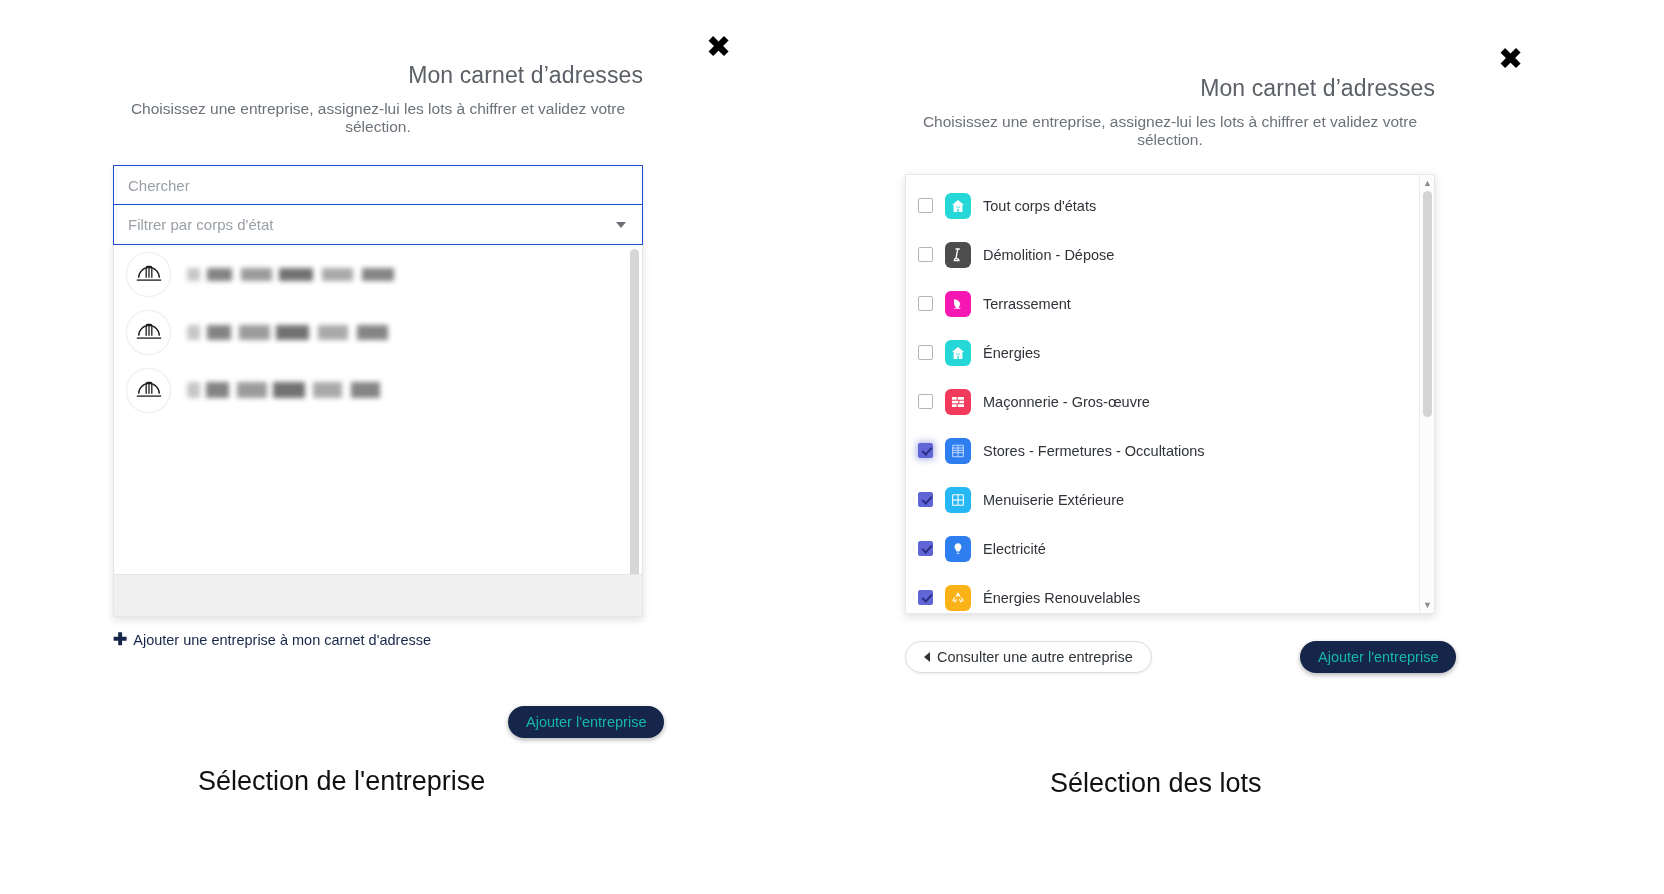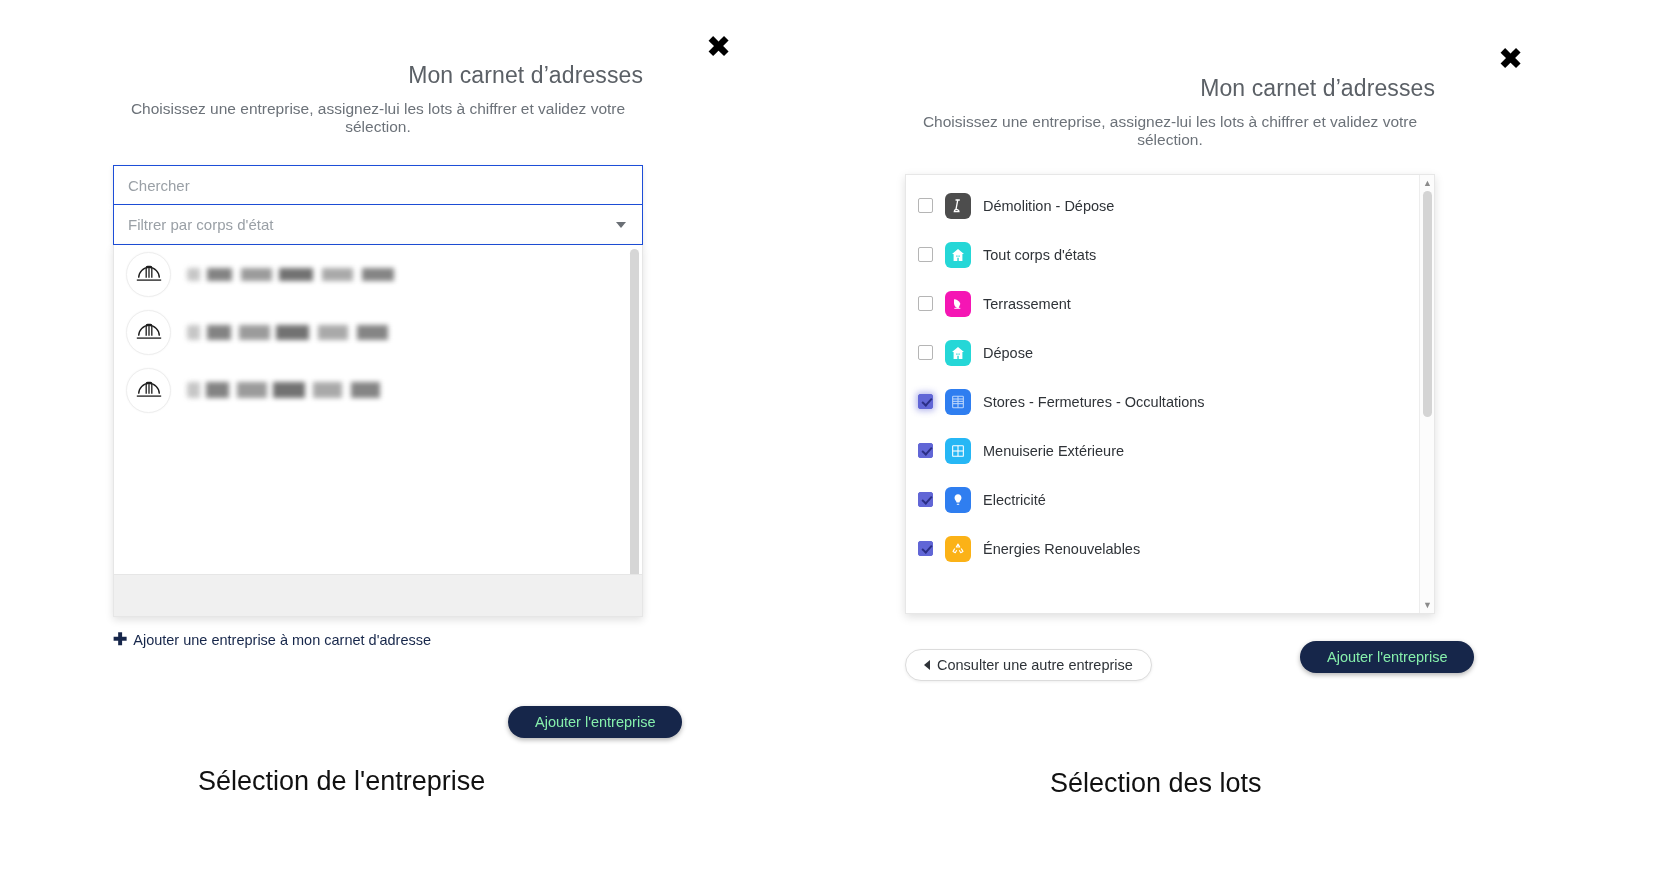--- a/index.html
+++ b/index.html
@@ -123,43 +123,42 @@
     display: flex;
     align-items: center;
     gap: 6px;
     cursor: pointer;
   }
   .add-link .plus { font-size: 17px; font-weight: 700; line-height: 1; }
 
   
   .btn-primary {
     background: #16264a;
-    color: #86efac;
+    color: #14b8a6;
     border: none;
     border-radius: 20px;
     height: 32px;
-    padding: 0 27px;
+    padding: 0 18px;
     font-size: 14.5px;
     font-family: "Liberation Sans", sans-serif;
     cursor: pointer;
     box-shadow: 0 2px 5px rgba(0,0,0,.3);
   }
   .btn-ghost {
     background: #fff;
     color: #2e3338;
     border: 1px solid #dcdcdc;
     border-radius: 20px;
     height: 32px;
     padding: 0 18px;
     font-size: 14.5px;
     font-family: "Liberation Sans", sans-serif;
     cursor: pointer;
     display: flex; align-items: center; gap: 7px;
     box-shadow: 0 1px 3px rgba(0,0,0,.07);
-    margin-top: 8px;
   }
   .tri-left {
     width: 0; height: 0;
     border-top: 5px solid transparent;
     border-bottom: 5px solid transparent;
     border-right: 6px solid #2e3338;
   }
 
   
   .lots-box {
@@ -315,61 +314,75 @@
   <div class="caption" style="left:198px; top:766px;">Sélection de l'entreprise</div>
 
   <div class="panel" style="left:905px; top:75px; width:530px;">
     <div class="modal-title">Mon carnet d’adresses</div>
     <div class="modal-sub">Choisissez une entreprise, assignez-lui les lots à chiffrer et validez votre sélection.</div>
 
     <div class="lots-box" style="margin-top:25px; height:440px;">
 
       <div class="lot-row">
         <span class="cbx"></span>
+        <span class="lot-ico" style="background:#25d7d7">
+          <svg viewBox="0 0 24 24" fill="#fff">
+              <path d="M12 3 3 10.5h2.4V21h13.2V10.5H21L12 3Zm-2.6 9.6h1.9v1.9H9.4v-1.9Zm3.3 0h1.9v1.9h-1.9v-1.9Zm-1.7 3.6h2.1V21h-2.1v-4.8Z"></path>
+            </svg>
+        </span>
+        <span class="lot-label">Tout corps d'états</span>
+      </div>
+
+      <div class="lot-row">
+        <span class="cbx"></span>
         <span class="lot-ico" style="background:#4d4d4d">
           <svg viewBox="0 0 24 24" fill="none" stroke="#fff" stroke-width="2" stroke-linecap="round">
               <path d="M9 3h5"></path>
               <path d="M11.5 3.5 9 17"></path>
               <path d="M9 17c-1.8.6-2.6 2-2.6 3.5h7C13.4 19 12 17.4 9 17Z"></path>
             </svg>
         </span>
         <span class="lot-label">Démolition - Dépose</span>
       </div>
 
       <div class="lot-row">
         <span class="cbx"></span>
-        <span class="lot-ico" style="background:#25d7d7">
-          <svg viewBox="0 0 24 24" fill="#fff">
-              <path d="M12 3 3 10.5h2.4V21h13.2V10.5H21L12 3Zm-2.6 9.6h1.9v1.9H9.4v-1.9Zm3.3 0h1.9v1.9h-1.9v-1.9Zm-1.7 3.6h2.1V21h-2.1v-4.8Z"></path>
-            </svg>
-        </span>
-        <span class="lot-label">Tout corps d'états</span>
-      </div>
-
-      <div class="lot-row">
-        <span class="cbx"></span>
         <span class="lot-ico" style="background:#f516b4">
           <svg viewBox="0 0 24 24" fill="#fff">
               <path d="M6 5c4 0 8 2.5 9.5 6.5L13 18c-4.5 0-7-3.5-7-8V5Z"></path>
               <path d="M6.5 18.5h9" stroke="#fff" stroke-width="1.4"></path>
             </svg>
         </span>
         <span class="lot-label">Terrassement</span>
       </div>
 
       <div class="lot-row">
         <span class="cbx"></span>
         <span class="lot-ico" style="background:#25d7d7">
           <svg viewBox="0 0 24 24" fill="#fff">
               <path d="M12 3 3 10.5h2.4V21h13.2V10.5H21L12 3Zm-2.6 9.6h1.9v1.9H9.4v-1.9Zm3.3 0h1.9v1.9h-1.9v-1.9Zm-1.7 3.6h2.1V21h-2.1v-4.8Z"></path>
             </svg>
         </span>
-        <span class="lot-label">Dépose</span>
-      </div>
-
+        <span class="lot-label">Énergies</span>
+      </div>
+
+      <div class="lot-row">
+        <span class="cbx"></span>
+        <span class="lot-ico" style="background:#f23b5c">
+          <svg viewBox="0 0 24 24" fill="#fff">
+              <rect x="3" y="4.5" width="7" height="4" rx=".6"></rect>
+              <rect x="11.5" y="4.5" width="9.5" height="4" rx=".6"></rect>
+              <rect x="3" y="10" width="9.5" height="4" rx=".6"></rect>
+              <rect x="14" y="10" width="7" height="4" rx=".6"></rect>
+              <rect x="3" y="15.5" width="7" height="4" rx=".6"></rect>
+              <rect x="11.5" y="15.5" width="9.5" height="4" rx=".6"></rect>
+            </svg>
+        </span>
+        <span class="lot-label">Maçonnerie - Gros-œuvre</span>
+      </div>
 
       <div class="lot-row">
         <span class="cbx on glow"></span>
         <span class="lot-ico" style="background:#2f7ef0">
           <svg viewBox="0 0 24 24" fill="none" stroke="#bcd6fb" stroke-width="1.6">
               <rect x="4" y="3.5" width="16" height="17" rx="1"></rect>
               <line x1="12" y1="3.5" x2="12" y2="20.5"></line>
               <line x1="4" y1="7.5" x2="20" y2="7.5"></line>
               <line x1="4" y1="11" x2="20" y2="11"></line>
               <line x1="4" y1="14.5" x2="20" y2="14.5"></line>

